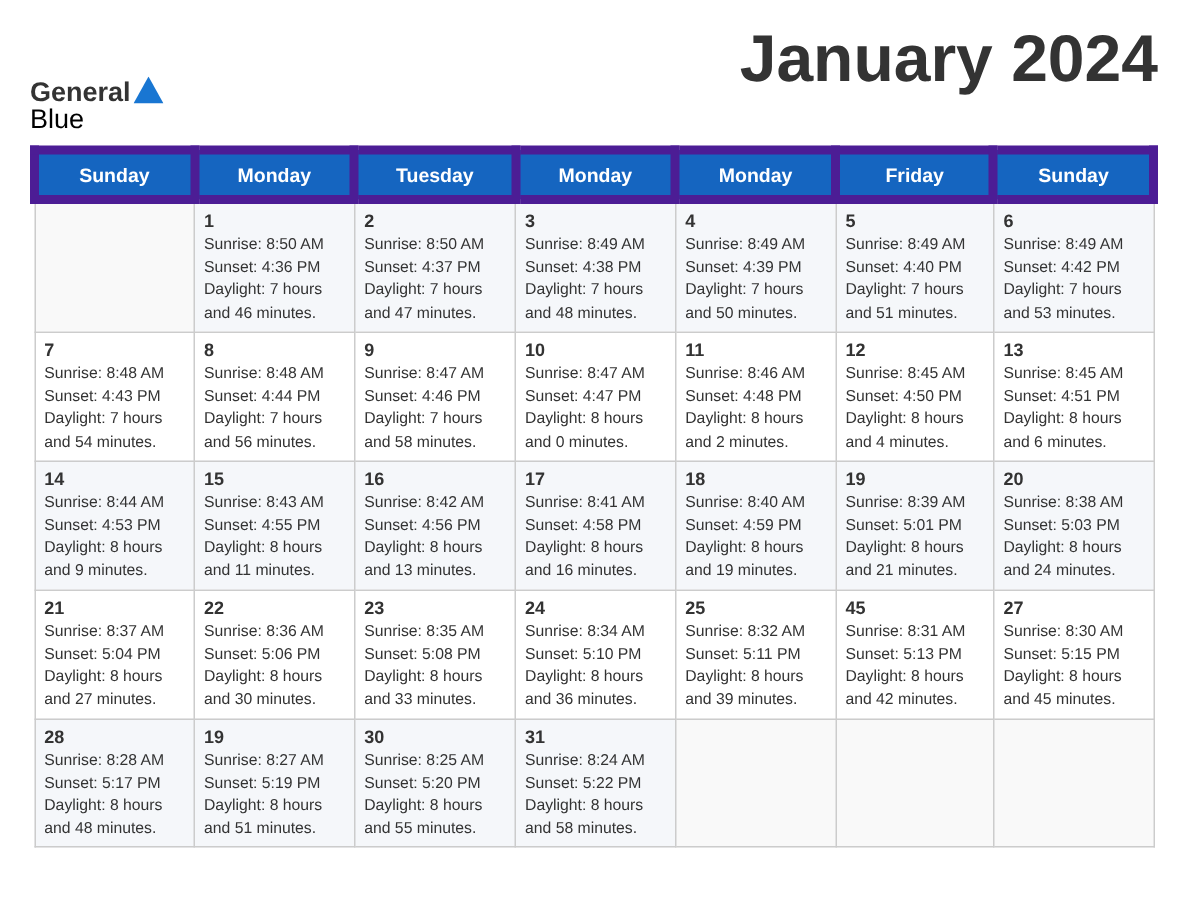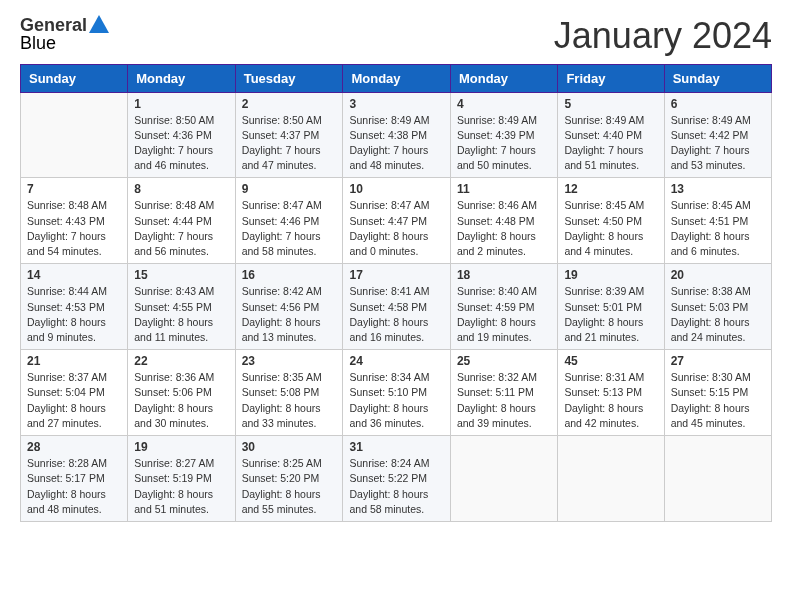--- a/index.html
+++ b/index.html
@@ -13,44 +13,44 @@
     .header-area {
       display: flex;
       align-items: flex-start;
       justify-content: space-between;
       margin-bottom: 4px;
     }
     .title-area {
       text-align: right;
     }
     .month-title {
-      font-size: 36px;
-      font-weight: normal;
+      font-size: 44px;
+      font-weight: bold;
       color: #333;
       line-height: 1.1;
     }
     .location-title {
       font-size: 14px;
       color: #555;
       margin-top: 2px;
     }
     .calendar-table {
       width: 100%;
       border-collapse: collapse;
       margin-top: 8px;
       font-size: 11px;
     }
     .calendar-table thead tr th {
       background-color: #1565C0;
       color: #fff;
-      text-align: left;
+      text-align: center;
       padding: 6px 8px;
       font-size: 13px;
       font-weight: bold;
-      border: 1px solid #4c1d95;
+      border: 6px solid #4c1d95;
     }
     .calendar-table tbody tr td {
       border: 1px solid #ccc;
       vertical-align: top;
       padding: 4px 6px;
       width: 113px;
       min-height: 80px;
     }
     .calendar-table tbody tr:nth-child(odd) td {
       background-color: #f5f7fa;
@@ -77,20 +77,21 @@
       align-items: center;
     }
     .logo-text-group {
       display: flex;
       flex-direction: column;
       line-height: 1;
     }
     .logo-line {
       display: flex;
       align-items: center;
+      margin-top: 36px;
     }
   </style>
 </head>
 <body>
 
 <div class="header-area">
   <div class="logo-wrapper">
     <div class="logo-text-group">
       <div class="logo-line">
         <span style="font-size:18px;font-weight:bold;color:#333;">General</span>

